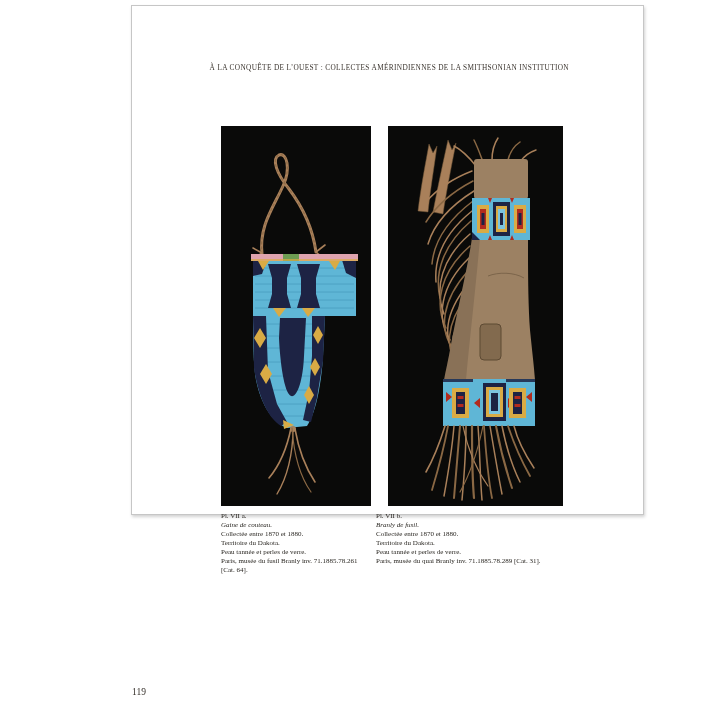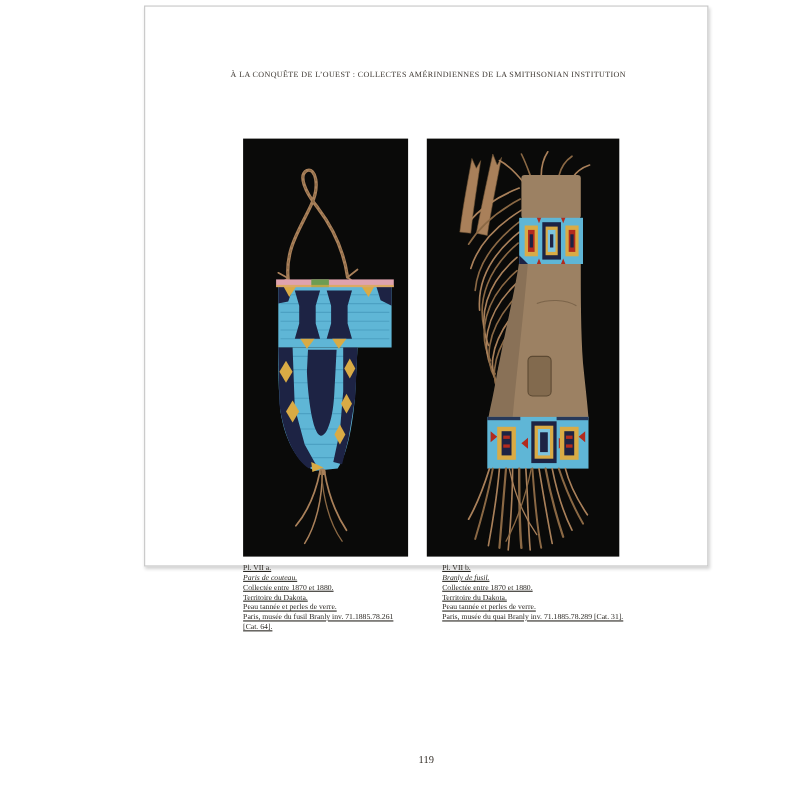--- a/index.html
+++ b/index.html
@@ -13,24 +13,24 @@
   .running-header{
     position:absolute;top:57px;left:0;right:74px;
     text-align:right;font-size:7.3px;letter-spacing:.35px;color:#3a342e;white-space:nowrap;
   }
   .plate-panel{position:absolute;top:120px;background:var(--panel,#0a0a09);overflow:hidden;}
   .plate-a{left:89px;width:150px;height:380px;}
   .plate-b{left:256px;width:175px;height:380px;}
   .plate-panel svg{display:block;width:100%;height:100%;}
   .caption{position:absolute;top:506px;font-size:7px;line-height:9px;color:#2b2823;}
   .caption-a{left:89px;width:165px;}
-  .caption-b{left:270px;width:205px;}
-  .cap-line{white-space:nowrap;text-decoration:underline;}
+  .caption-b{left:244px;width:205px;}
+  .cap-line{white-space:nowrap;}
   .italic{font-style:italic;}
-  .folio{position:absolute;top:681px;left:0;right:0;text-align:center;font-size:9.5px;color:#36312b;}
+  .folio{position:absolute;top:681px;left:0;right:0;font-size:9.5px;color:#36312b;}
 </style>
 </head>
 <body>
 
 <div class="sheet">
 
   <div class="running-header">À LA CONQUÊTE DE L’OUEST : COLLECTES AMÉRINDIENNES DE LA SMITHSONIAN INSTITUTION</div>
 
   <div class="plate-panel plate-a">
     <svg viewBox="0 0 150 380">
@@ -167,21 +167,21 @@
         <path d="M120 300 C 126 318, 134 336, 142 350" stroke-width="1.8" style="stroke:var(--leather_dark)"></path>
         <path d="M126 300 C 130 316, 138 330, 146 342" stroke-width="1.5"></path>
         <path d="M75 300 C 80 324, 90 346, 100 360" stroke-width="1.2"></path>
         <path d="M95 300 C 90 324, 82 348, 72 366" stroke-width="1.2" style="stroke:var(--leather_dark)"></path>
       </g>
     </svg>
   </div>
 
   <div class="caption caption-a">
     <div class="cap-line">Pl. VII a.</div>
-    <div class="cap-line italic">Paris de couteau.</div>
+    <div class="cap-line italic">Gaine de couteau.</div>
     <div class="cap-line">Collectée entre 1870 et 1880.</div>
     <div class="cap-line">Territoire du Dakota.</div>
     <div class="cap-line">Peau tannée et perles de verre.</div>
     <div class="cap-line">Paris, musée du fusil Branly inv. 71.1885.78.261</div>
     <div class="cap-line">[Cat. 64].</div>
   </div>
 
   <div class="caption caption-b">
     <div class="cap-line">Pl. VII b.</div>
     <div class="cap-line italic">Branly de fusil.</div>

